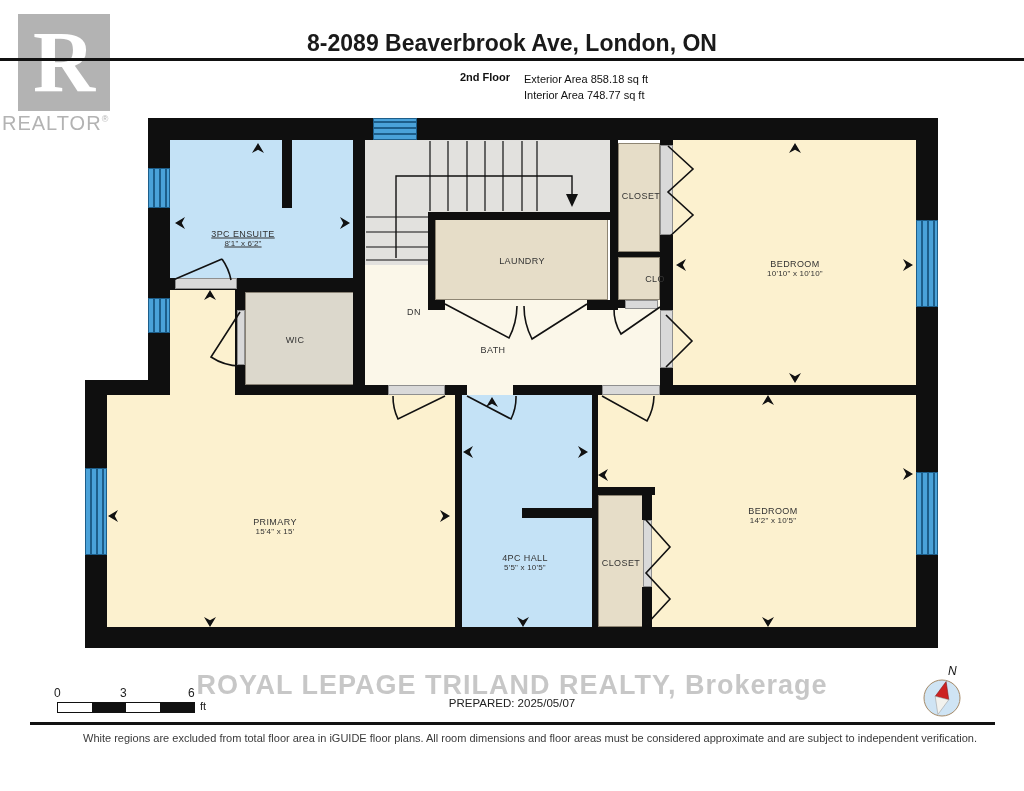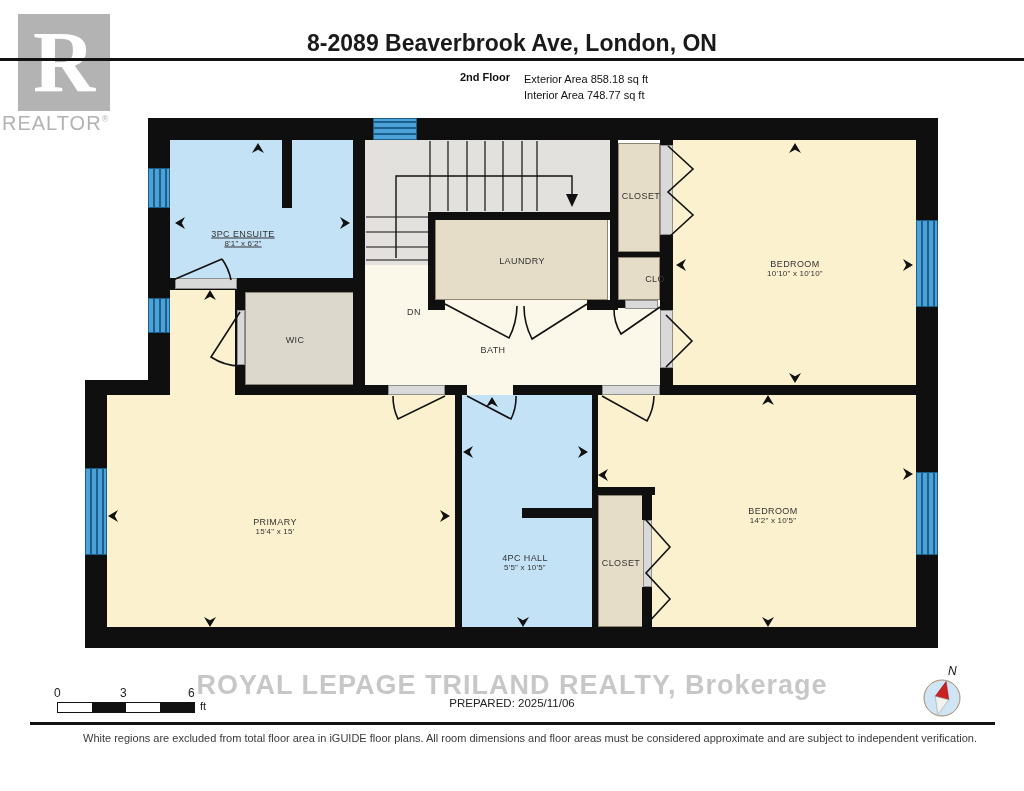--- a/index.html
+++ b/index.html
@@ -206,21 +206,21 @@
     <span class="seg" style="background:#fff"></span>
     <span class="seg" style="background:#111"></span>
     <span class="seg" style="background:#fff"></span>
     <span class="seg" style="background:#111"></span>
     <span class="tick" style="left:-4px">0</span>
     <span class="tick" style="left:62px">3</span>
     <span class="tick" style="left:130px">6</span>
     <span id="scale-unit">ft</span>
   </div>
   <div class="abs" id="watermark">ROYAL LEPAGE TRILAND REALTY, Brokerage</div>
-  <div class="abs" id="prepared">PREPARED: 2025/11/06</div>
+  <div class="abs" id="prepared">PREPARED: 2025/05/07</div>
   <div class="abs" id="rule2"></div>
   <div class="abs" id="disclaimer">White regions are excluded from total floor area in iGUIDE floor plans. All room dimensions and floor areas must be considered approximate and are subject to independent verification.</div>
 
   <div class="abs" id="compass">
     <span id="compass-n">N</span>
     <svg width="60" height="60">
       <circle cx="30" cy="36" r="18" fill="#cfe4f4" stroke="#a58a68" stroke-width="1"></circle>
       <g transform="rotate(14 30 36)">
         <path d="M30 19 L23 36 L37 36 Z" fill="#cc2222" stroke="#7c1414" stroke-width="0.5"></path>
         <path d="M23 36 L37 36 L30 53 Z" fill="#f2f2ee" stroke="#999" stroke-width="0.5"></path>

